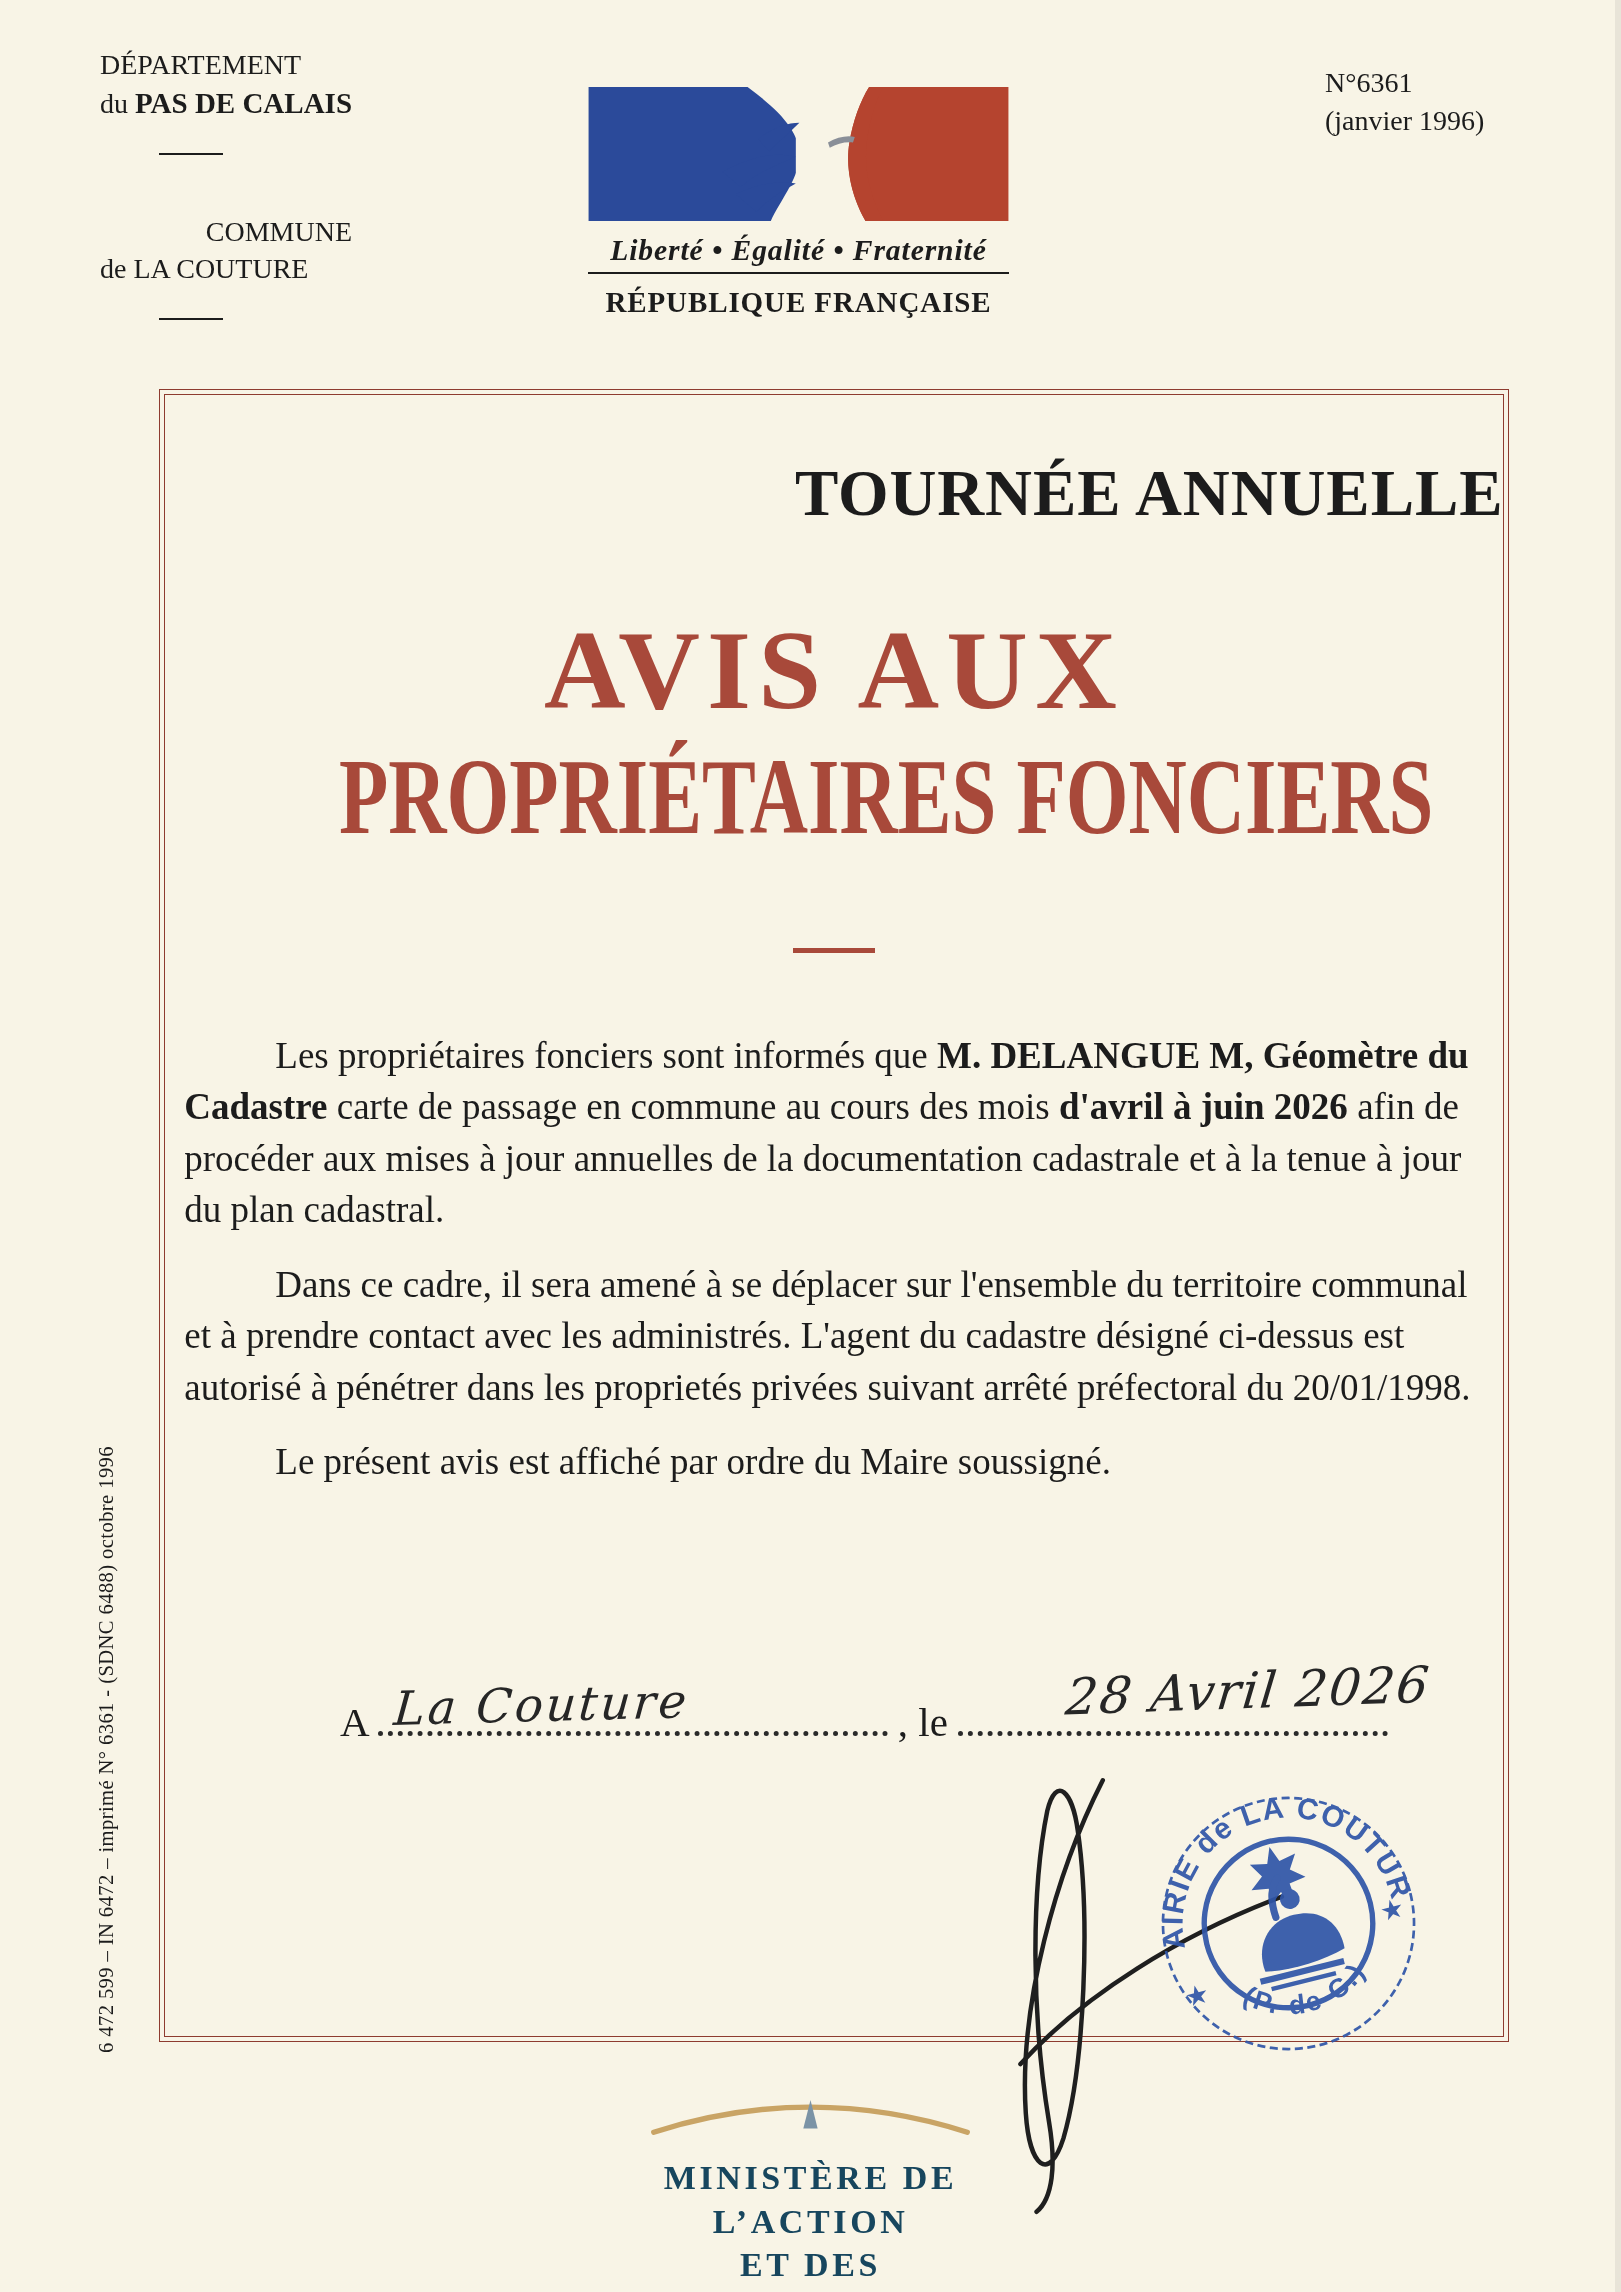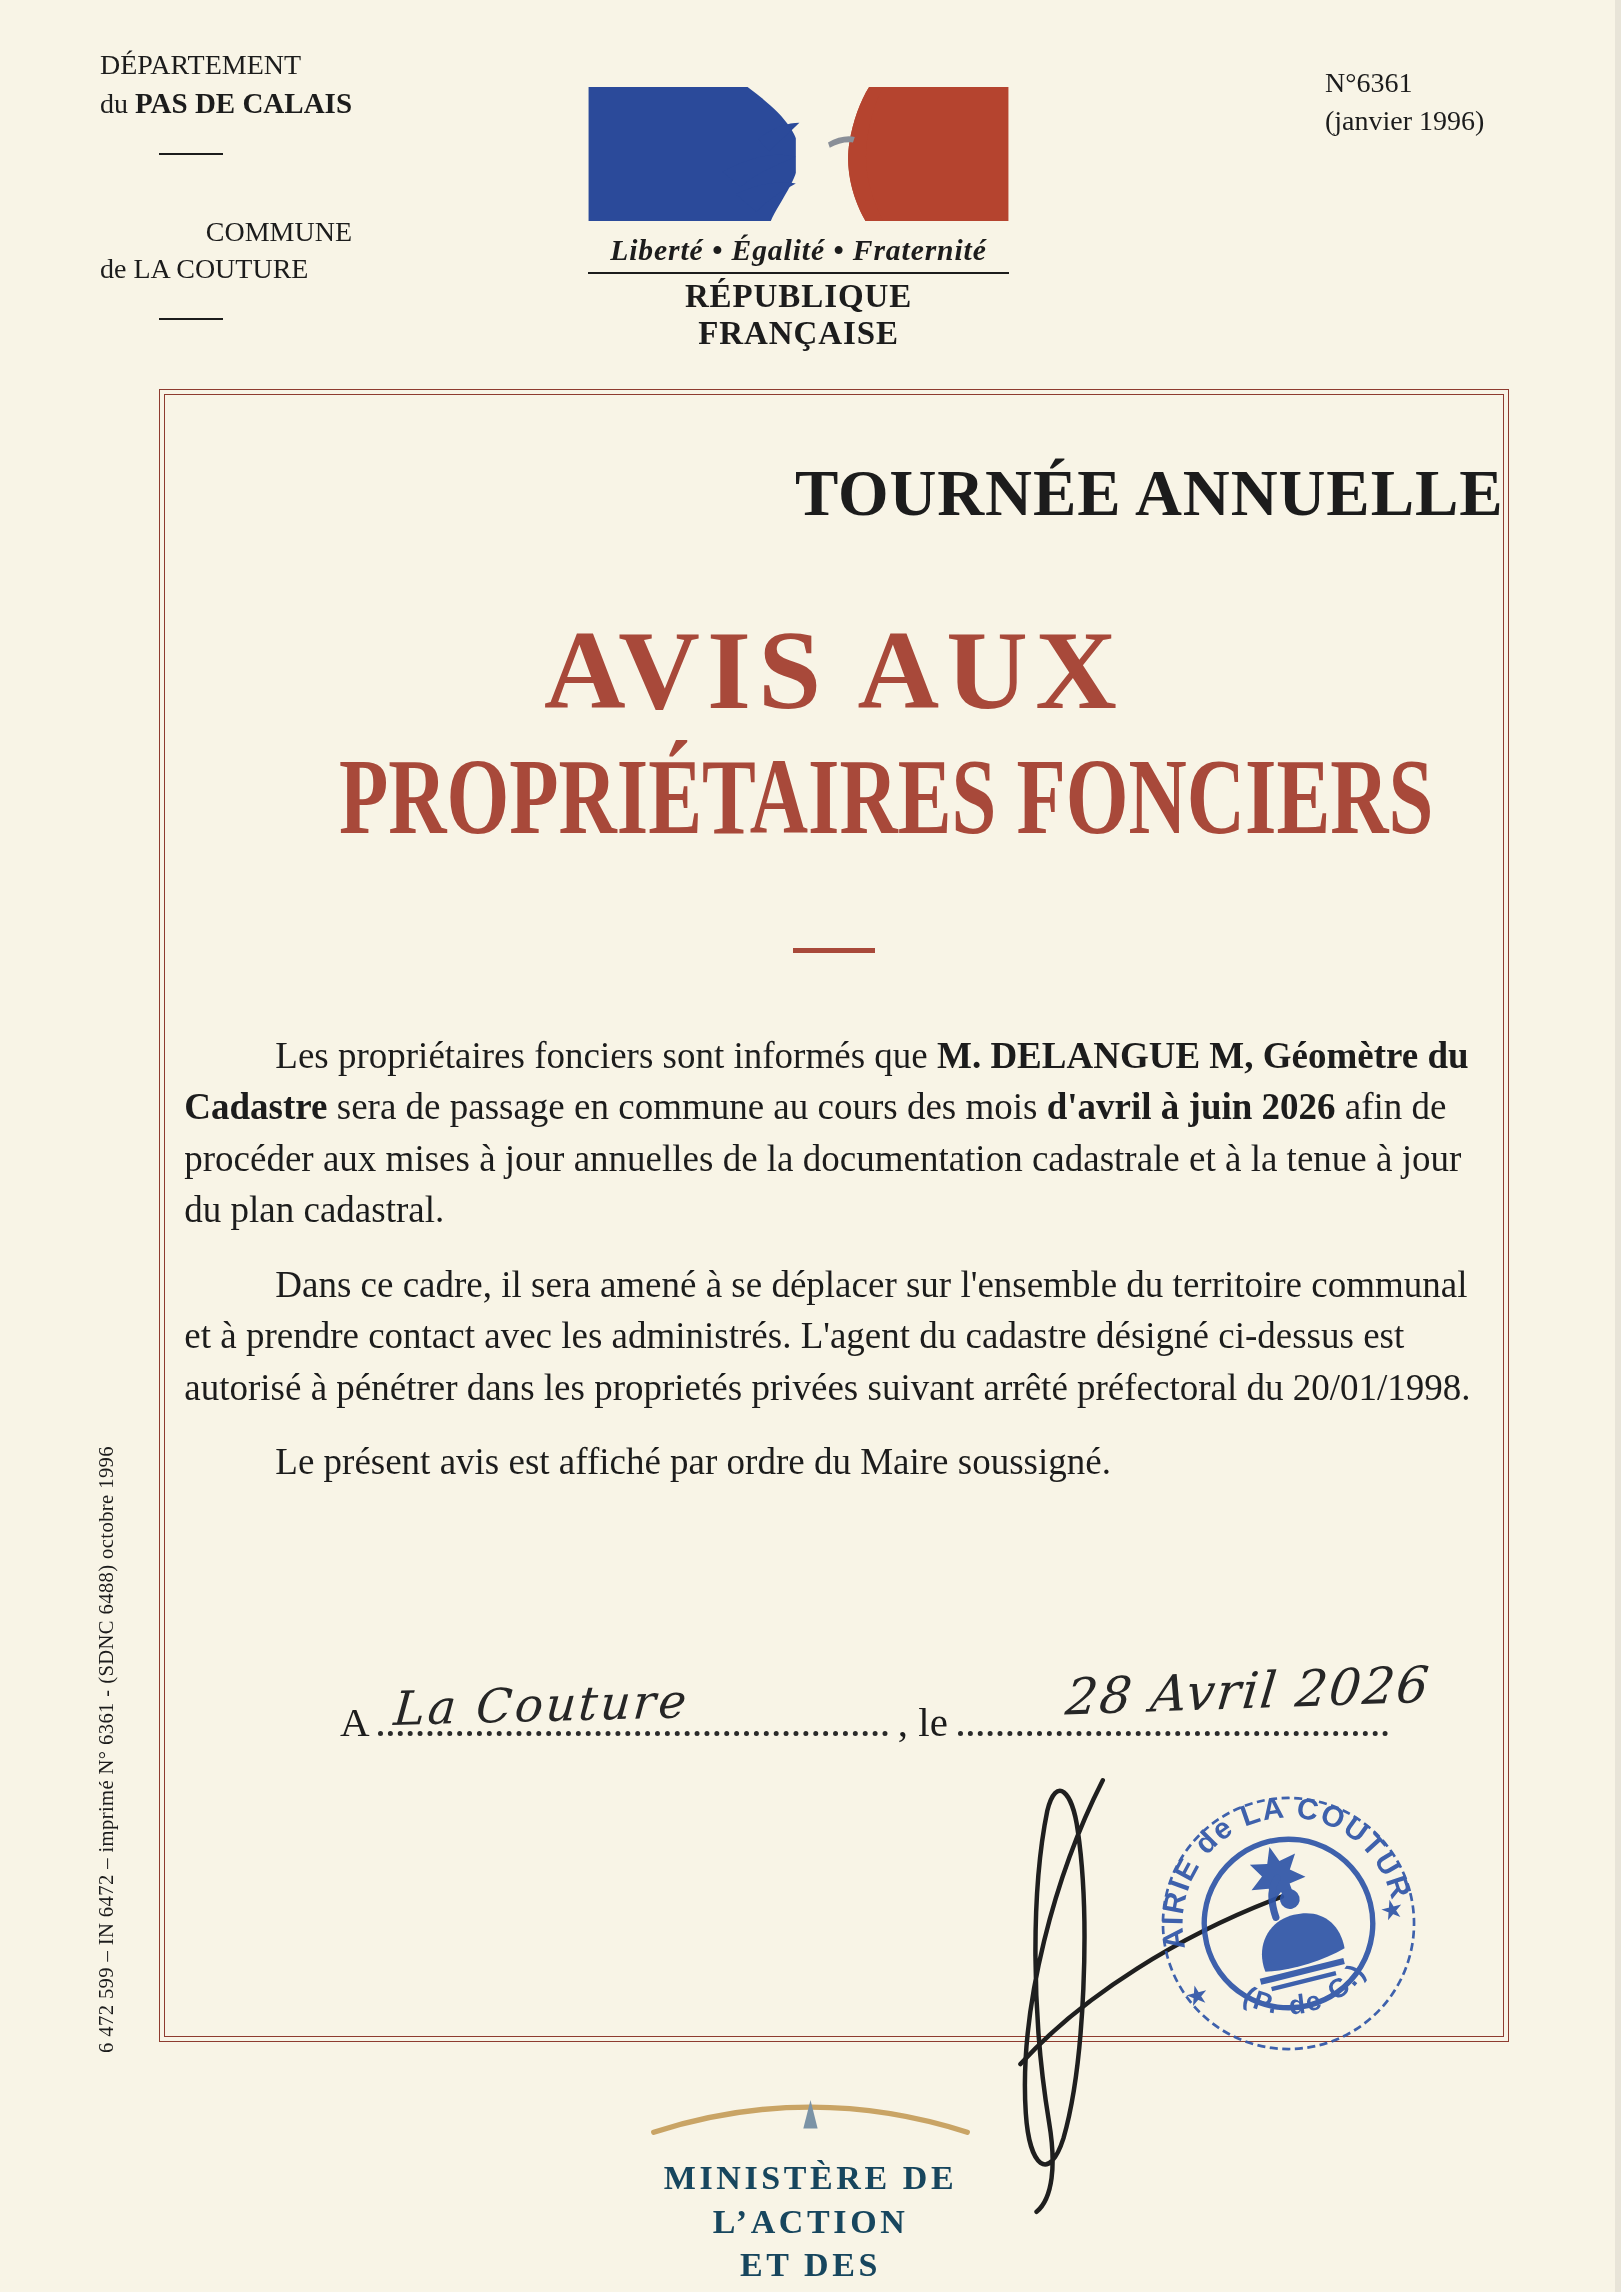--- a/index.html
+++ b/index.html
@@ -11,21 +11,21 @@
   }
   
   .hdr-left { position:absolute; left:100px; top:47px; font-size:28px; line-height:1.32; }
   .hdr-left b { font-size:29px; }
   .dash { width:64px; border-top:2.7px solid #1c1c1c; margin:30px 0 0 59px; }
   .hdr-left .second { margin-top:59px;text-align:right; }
   .logo-block { position:absolute; left:588px; top:87px; width:421px; text-align:center; }
   .logo-block svg { display:block; }
   .motto { font-size:29.6px; font-weight:bold; font-style:italic; margin-top:12.5px; letter-spacing:0.9px; }
   .motto-rule { border-top:2.7px solid #1c1c1c; margin-top:5.4px; }
-  .republic { font-size:33px; font-weight:bold; letter-spacing:0.9px; margin-top:4px; }
+  .republic { font-size:29px; font-weight:bold; letter-spacing:0.9px; margin-top:12px; }
   .hdr-right { position:absolute; left:1325px; top:64px; width:197px; text-align:left; font-size:28px; line-height:1.35; }
   
   .box { position:absolute; left:159px; top:389px; width:1350px; height:1653px;
          border:1.8px solid #8e3b2f; }
   .box-inner { position:absolute; inset:3.6px; border:1.8px solid #8e3b2f; padding:0; }
   .h-annual { text-align:right; font-size:65px; font-weight:bold; letter-spacing:0.9px; margin-top:61px; }
   .h-annual2 { margin-top:14.3px; }
   .big-title { text-align:center; font-weight:bold; color:#a8493a; line-height:1; }
   .big-title1 { font-size:113px; letter-spacing:7.2px; margin-top:82px; }
   .big-title2 { font-size:109px; letter-spacing:0; transform:scaleX(0.74); transform-origin:50% 50%; margin-top:16px; white-space:nowrap; }
@@ -90,21 +90,21 @@
   </div>
 
   <div class="box">
     <div class="box-inner">
       <div class="h-annual">TOURNÉE ANNUELLE</div>
       <div class="big-title big-title1">AVIS AUX</div>
       <div class="big-title big-title2">PROPRIÉTAIRES FONCIERS</div>
       <div class="red-rule"></div>
 
       <div class="body-text">
-        <p><span>Les propriétaires fonciers sont informés que </span><b>M. DELANGUE M, Géomètre du Cadastre </b><span> sera de passage en commune au cours des mois </span><b>d'avril à juin 2026</b><span> afin de procéder aux mises à jour annuelles de la documentation cadastrale et à la tenue à jour du plan cadastral.</span></p>
+        <p><span>Les propriétaires fonciers sont informés que </span><b>M. DELANGUE M, Géomètre du Cadastre </b><span> carte de passage en commune au cours des mois </span><b>d'avril à juin 2026</b><span> afin de procéder aux mises à jour annuelles de la documentation cadastrale et à la tenue à jour du plan cadastral.</span></p>
         <p>Dans ce cadre, il sera amené à se déplacer sur l'ensemble du territoire communal et à prendre contact avec les administrés. L'agent du cadastre désigné ci-dessus est autorisé à pénétrer dans les proprietés privées suivant arrêté préfectoral du 20/01/1998.</p>
         <p>Le présent avis est affiché par ordre du Maire soussigné.</p>
       </div>
     </div>
   </div>
 
   <div class="dateline">
     <span>A </span><span class="dots dots1"></span><span> , le </span><span class="dots dots2"></span>
   </div>
   <div class="hw hw-place">La Couture</div>

